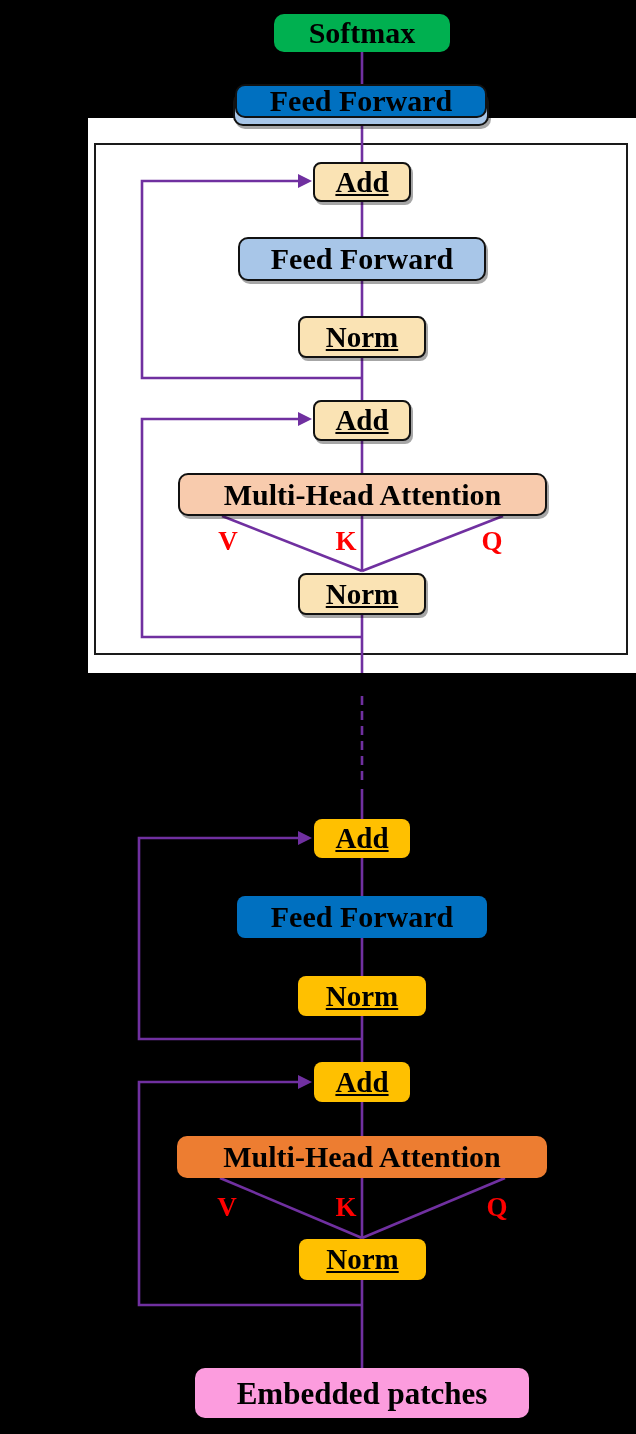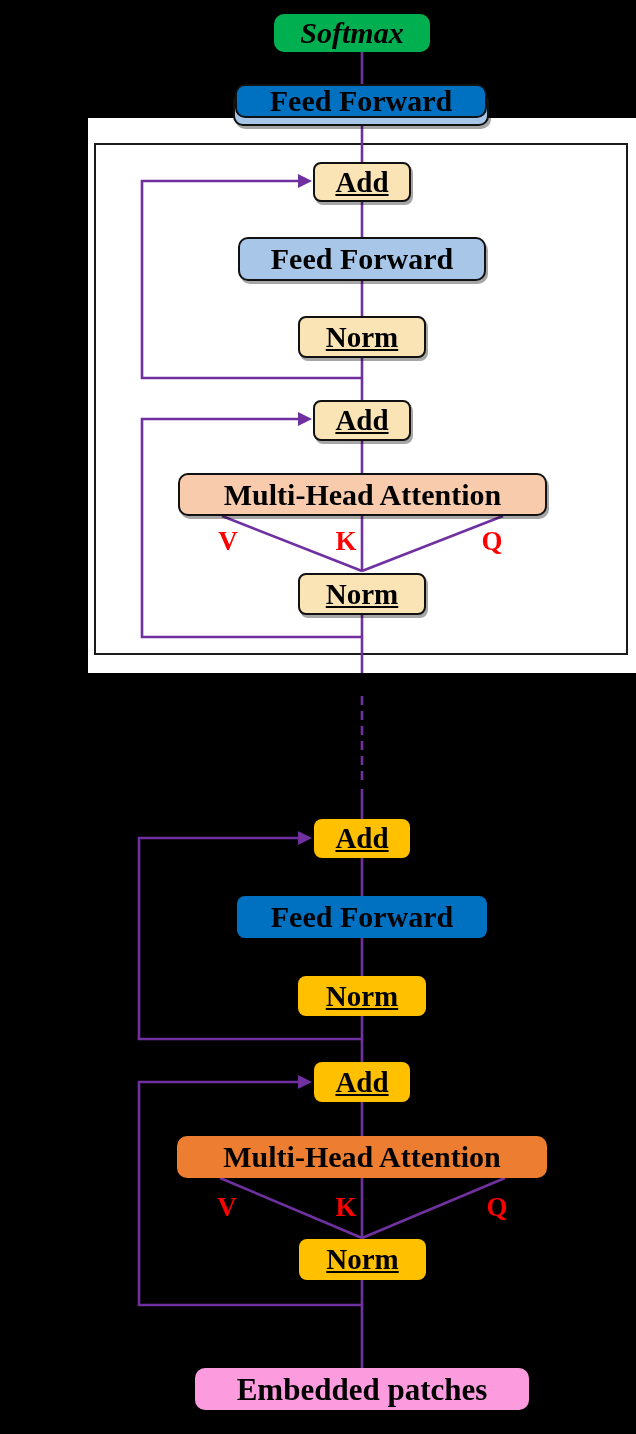--- a/index.html
+++ b/index.html
@@ -115,21 +115,21 @@
     <path class="wire" d="M362 1305 L139 1305 L139 1082 L301 1082"></path>
     <polygon class="arrow" points="312,1082 298,1075 298,1089"></polygon>
 
     <path class="wire" d="M222 516 L362 571"></path>
     <path class="wire" d="M503 516 L362 571"></path>
 
     <path class="wire" d="M220 1178 L362 1238"></path>
     <path class="wire" d="M505 1178 L362 1238"></path>
   </svg>
 
-  <div class="box green r10 fs30" style="left:274px; top:14px; width:156px; height:38px;font-style:italic;">Softmax</div>
+  <div class="box green r10 fs30" style="left:274px; top:14px; width:176px; height:38px;">Softmax</div>
   <div class="box lightblue r10 bordered" style="left:233px; top:92px; width:256px; height:34px;"></div>
   <div class="box blue r10 fs30" style="left:235px; top:84px; width:252px; height:34px; border:2px solid #111;">Feed Forward</div>
 
   <div class="box cream bordered r8 fs29" style="left:313px; top:162px; width:98px; height:40px;">Add</div>
   <div class="box lightblue bordered r10 fs30" style="left:238px; top:237px; width:248px; height:44px;">Feed Forward</div>
   <div class="box cream bordered r8 fs29" style="left:298px; top:316px; width:128px; height:42px;">Norm</div>
   <div class="box cream bordered r8 fs29" style="left:313px; top:400px; width:98px; height:41px;">Add</div>
   <div class="box salmon bordered r10 fs30" style="left:178px; top:473px; width:369px; height:43px;">Multi-Head Attention</div>
   <div class="qkv" style="left:228px; top:541px;">V</div>
   <div class="qkv" style="left:346px; top:541px;">K</div>
@@ -139,15 +139,15 @@
   <div class="box gold r8 fs29" style="left:314px; top:819px; width:96px; height:39px;">Add</div>
   <div class="box blue r8 fs30" style="left:237px; top:896px; width:250px; height:42px;">Feed Forward</div>
   <div class="box gold r8 fs29" style="left:298px; top:976px; width:128px; height:40px;">Norm</div>
   <div class="box gold r8 fs29" style="left:314px; top:1062px; width:96px; height:40px;">Add</div>
   <div class="box orange r10 fs30" style="left:177px; top:1136px; width:370px; height:42px;">Multi-Head Attention</div>
   <div class="qkv" style="left:227px; top:1207px;">V</div>
   <div class="qkv" style="left:346px; top:1207px;">K</div>
   <div class="qkv" style="left:497px; top:1207px;">Q</div>
   <div class="box gold r8 fs29" style="left:299px; top:1239px; width:127px; height:41px;">Norm</div>
 
-  <div class="box pink r10 fs31" style="left:195px; top:1368px; width:334px; height:42px;">Embedded patches</div>
+  <div class="box pink r10 fs31" style="left:195px; top:1368px; width:334px; height:50px;">Embedded patches</div>
 
 </div>
 
 </body></html>

